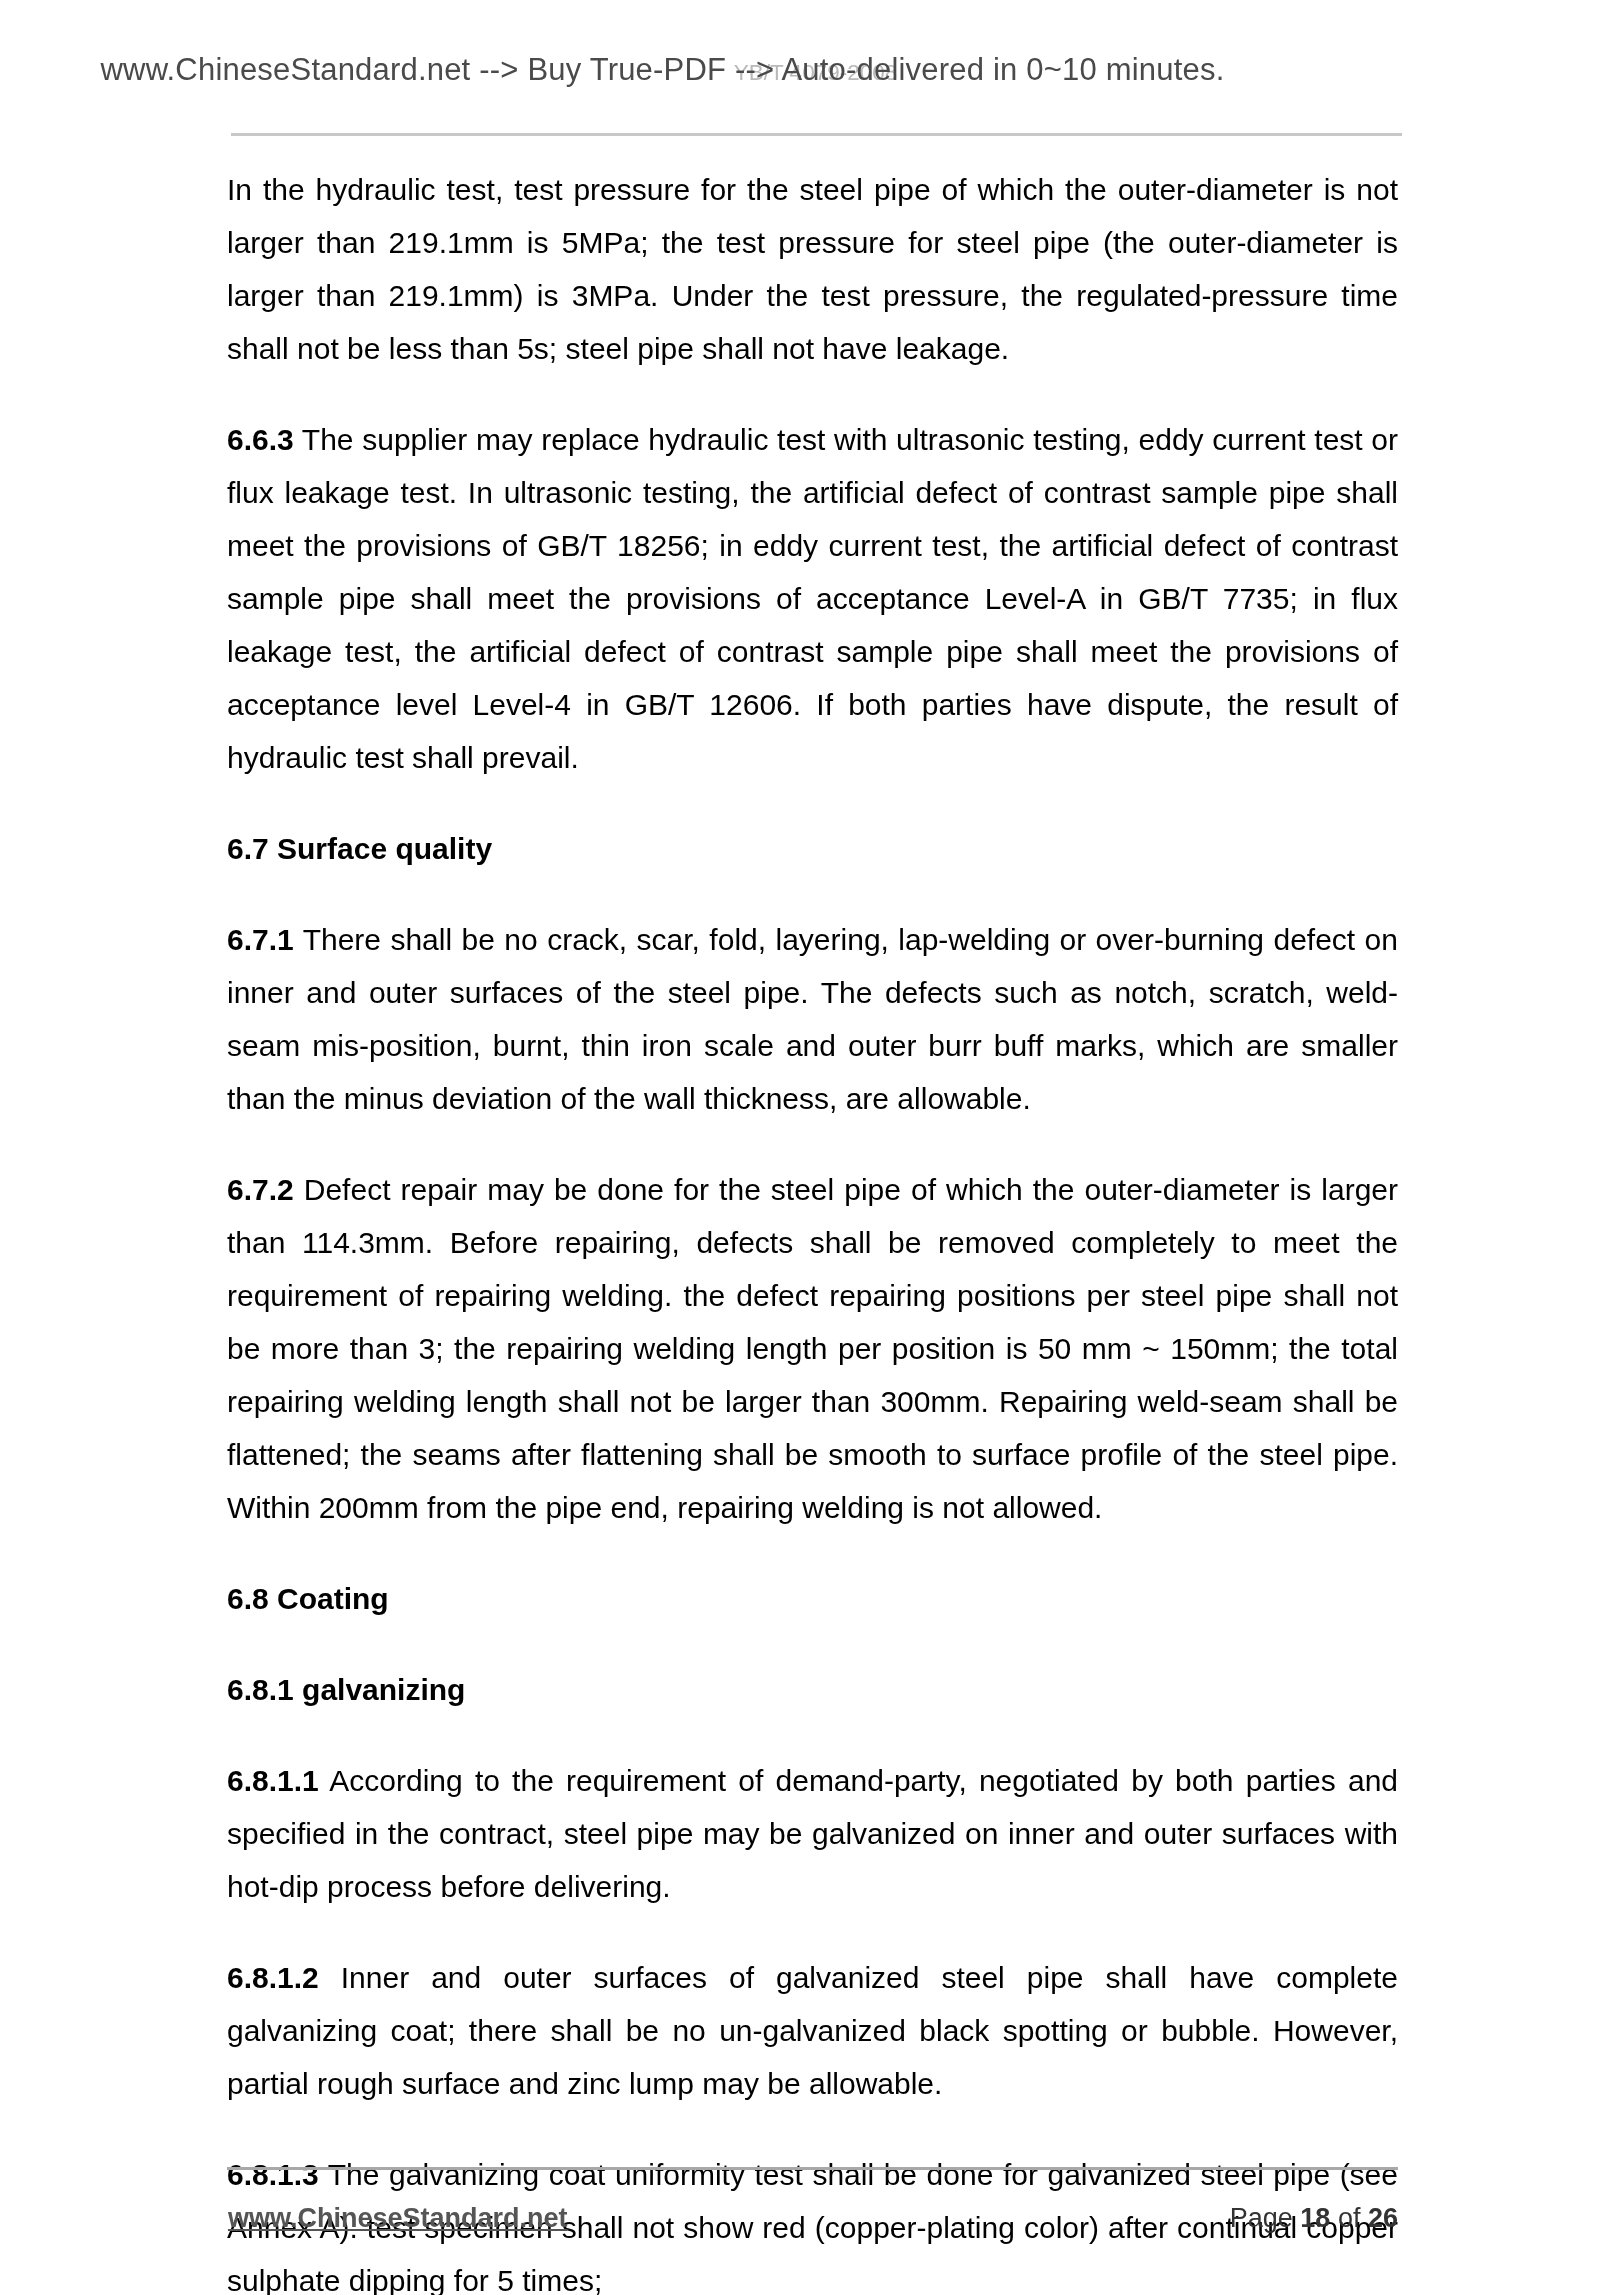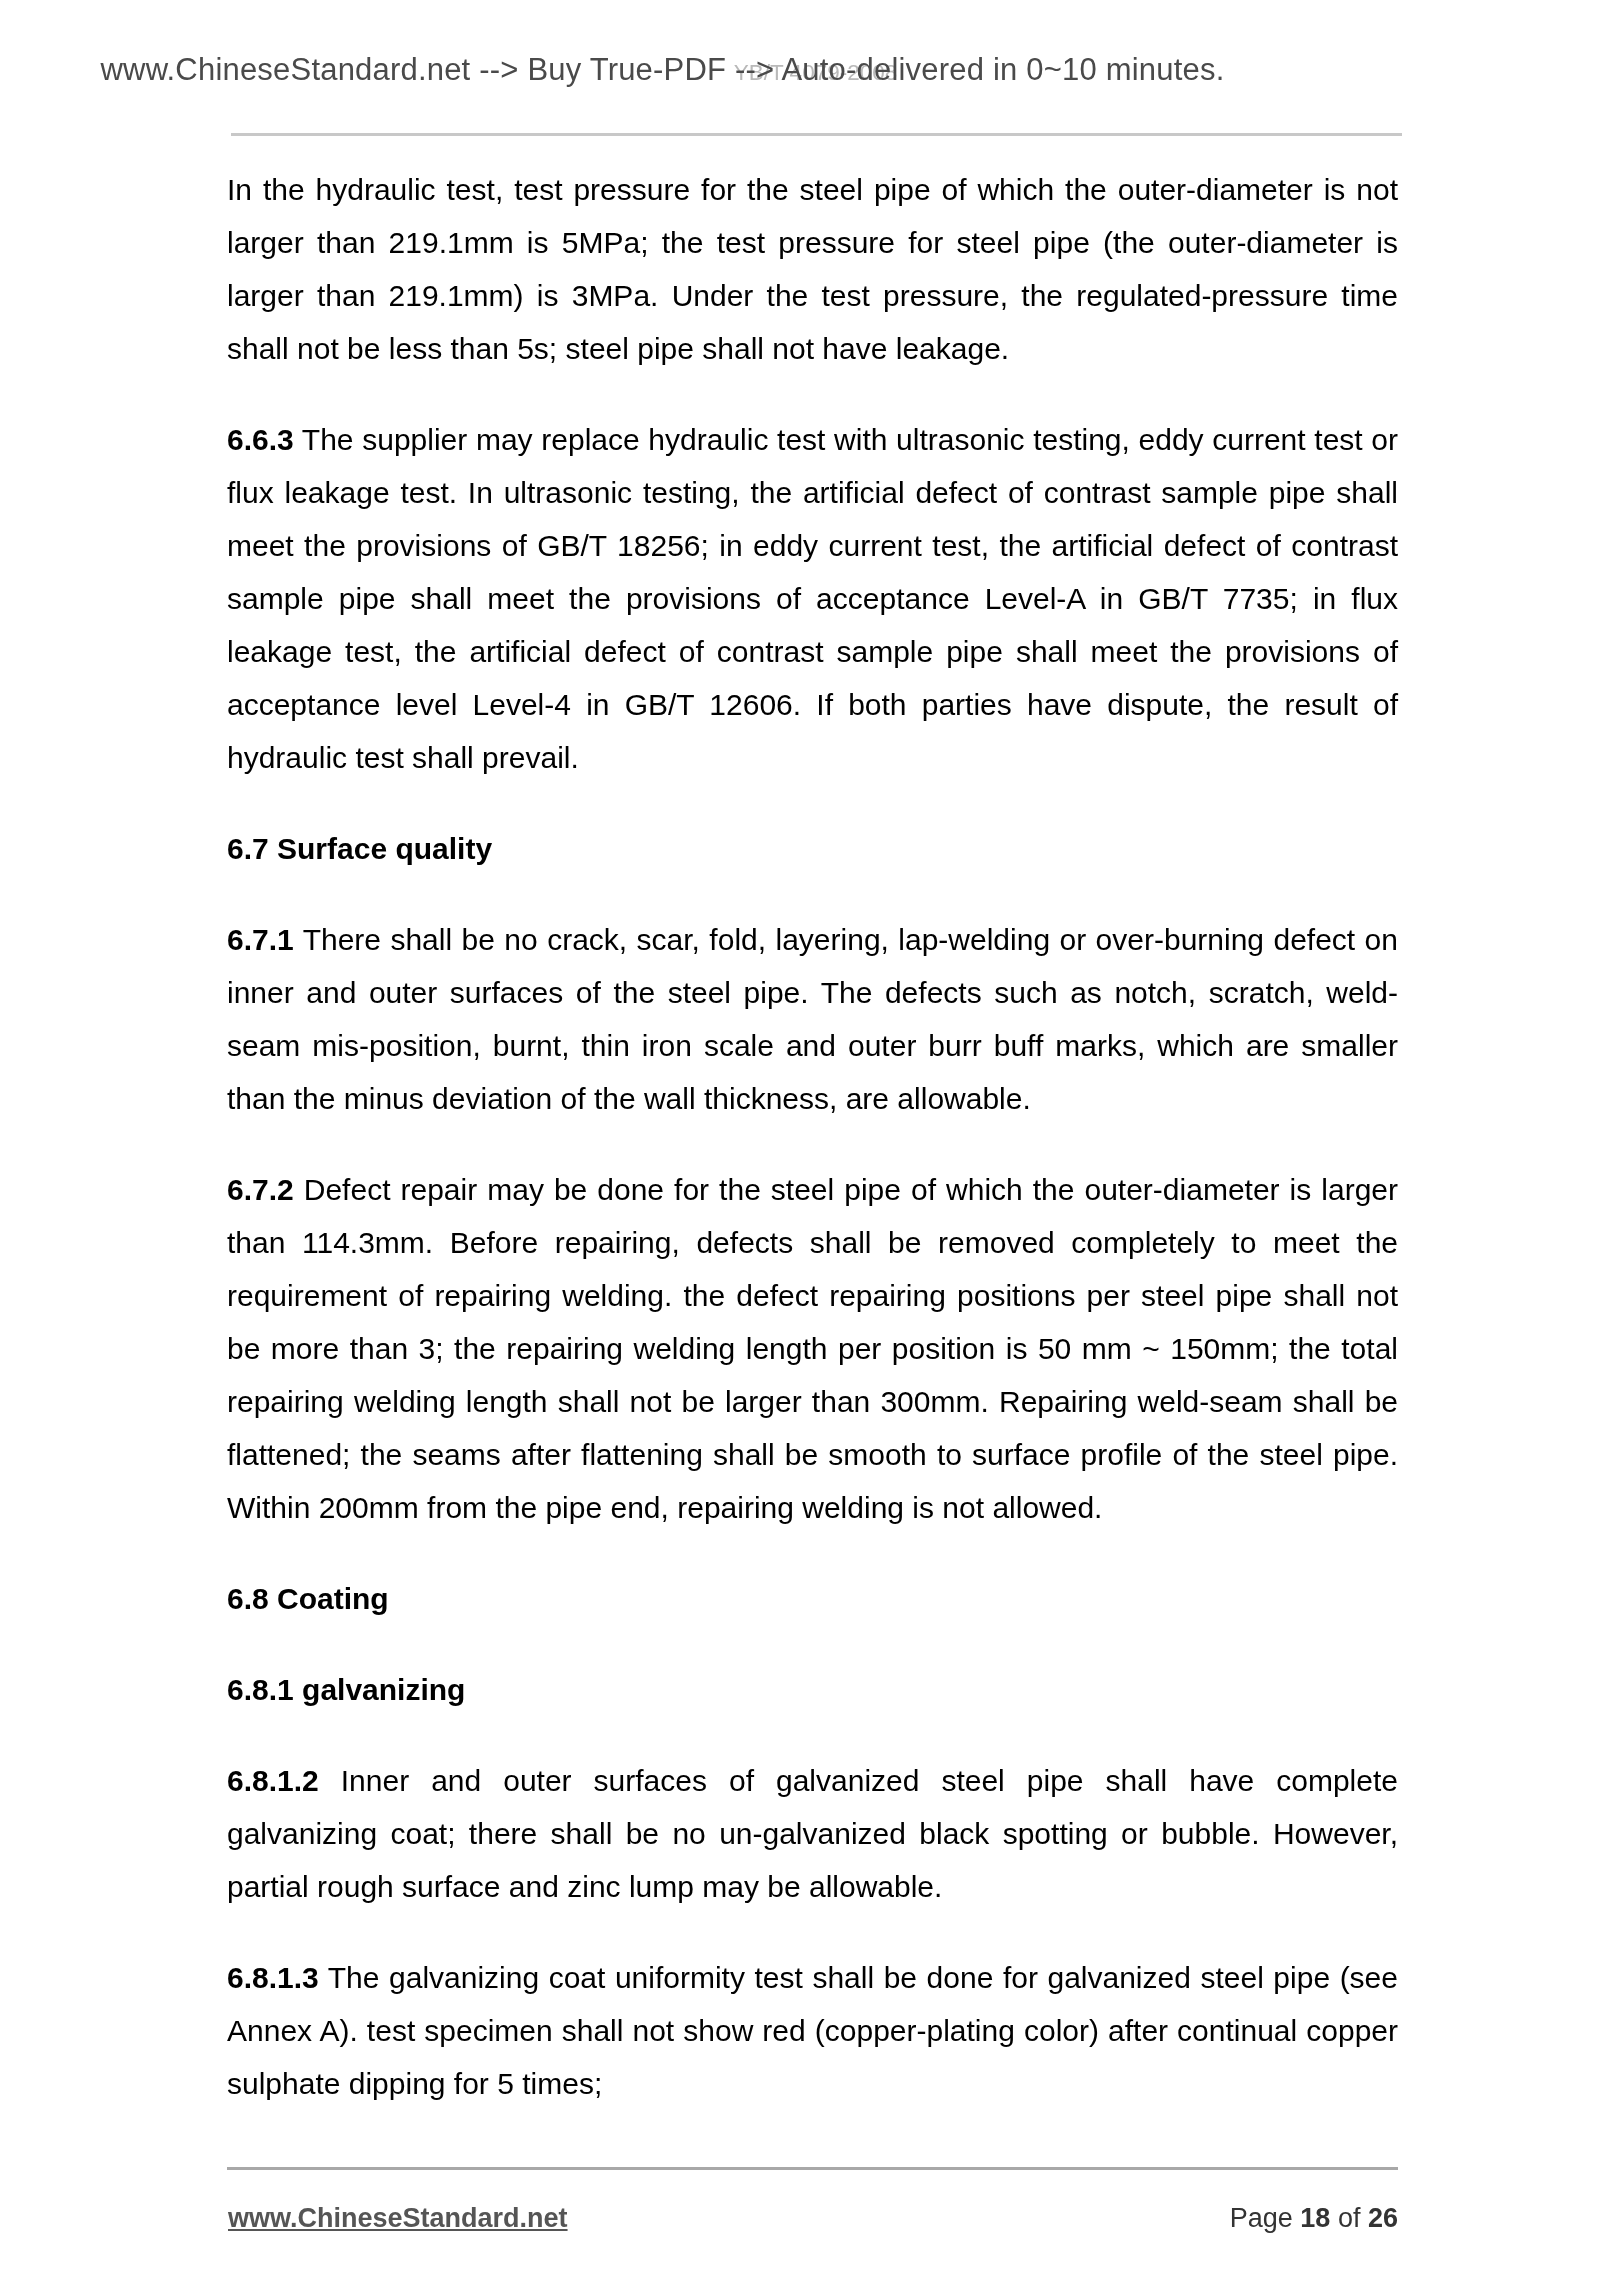--- a/index.html
+++ b/index.html
@@ -160,20 +160,23 @@
 
 
     <p class="heading gap-lg">
       <span>6.8 Coating</span>
     </p>
 
     <p class="heading gap-lg">
       <span>6.8.1 galvanizing</span>
     </p>
 
+    <p class="para">
+      <span class="num">6.8.1.1</span><span> </span><span>According to the requirement of demand-party, negotiated by both parties and specified in the contract, steel pipe may be galvanized on inner and outer surfaces with hot-dip process before delivering.</span>
+    </p>
 
     <p class="para">
       <span class="num">6.8.1.2</span><span> </span><span>Inner and outer surfaces of galvanized steel pipe shall have complete galvanizing coat; there shall be no un-galvanized black spotting or bubble. However, partial rough surface and zinc lump may be allowable.</span>
     </p>
 
     <p class="para">
       <span class="num">6.8.1.3</span><span> </span><span>The galvanizing coat uniformity test shall be done for galvanized steel pipe (see Annex A). test specimen shall not show red (copper-plating color) after continual copper sulphate dipping for 5 times;</span>
     </p>
 
   </div>

